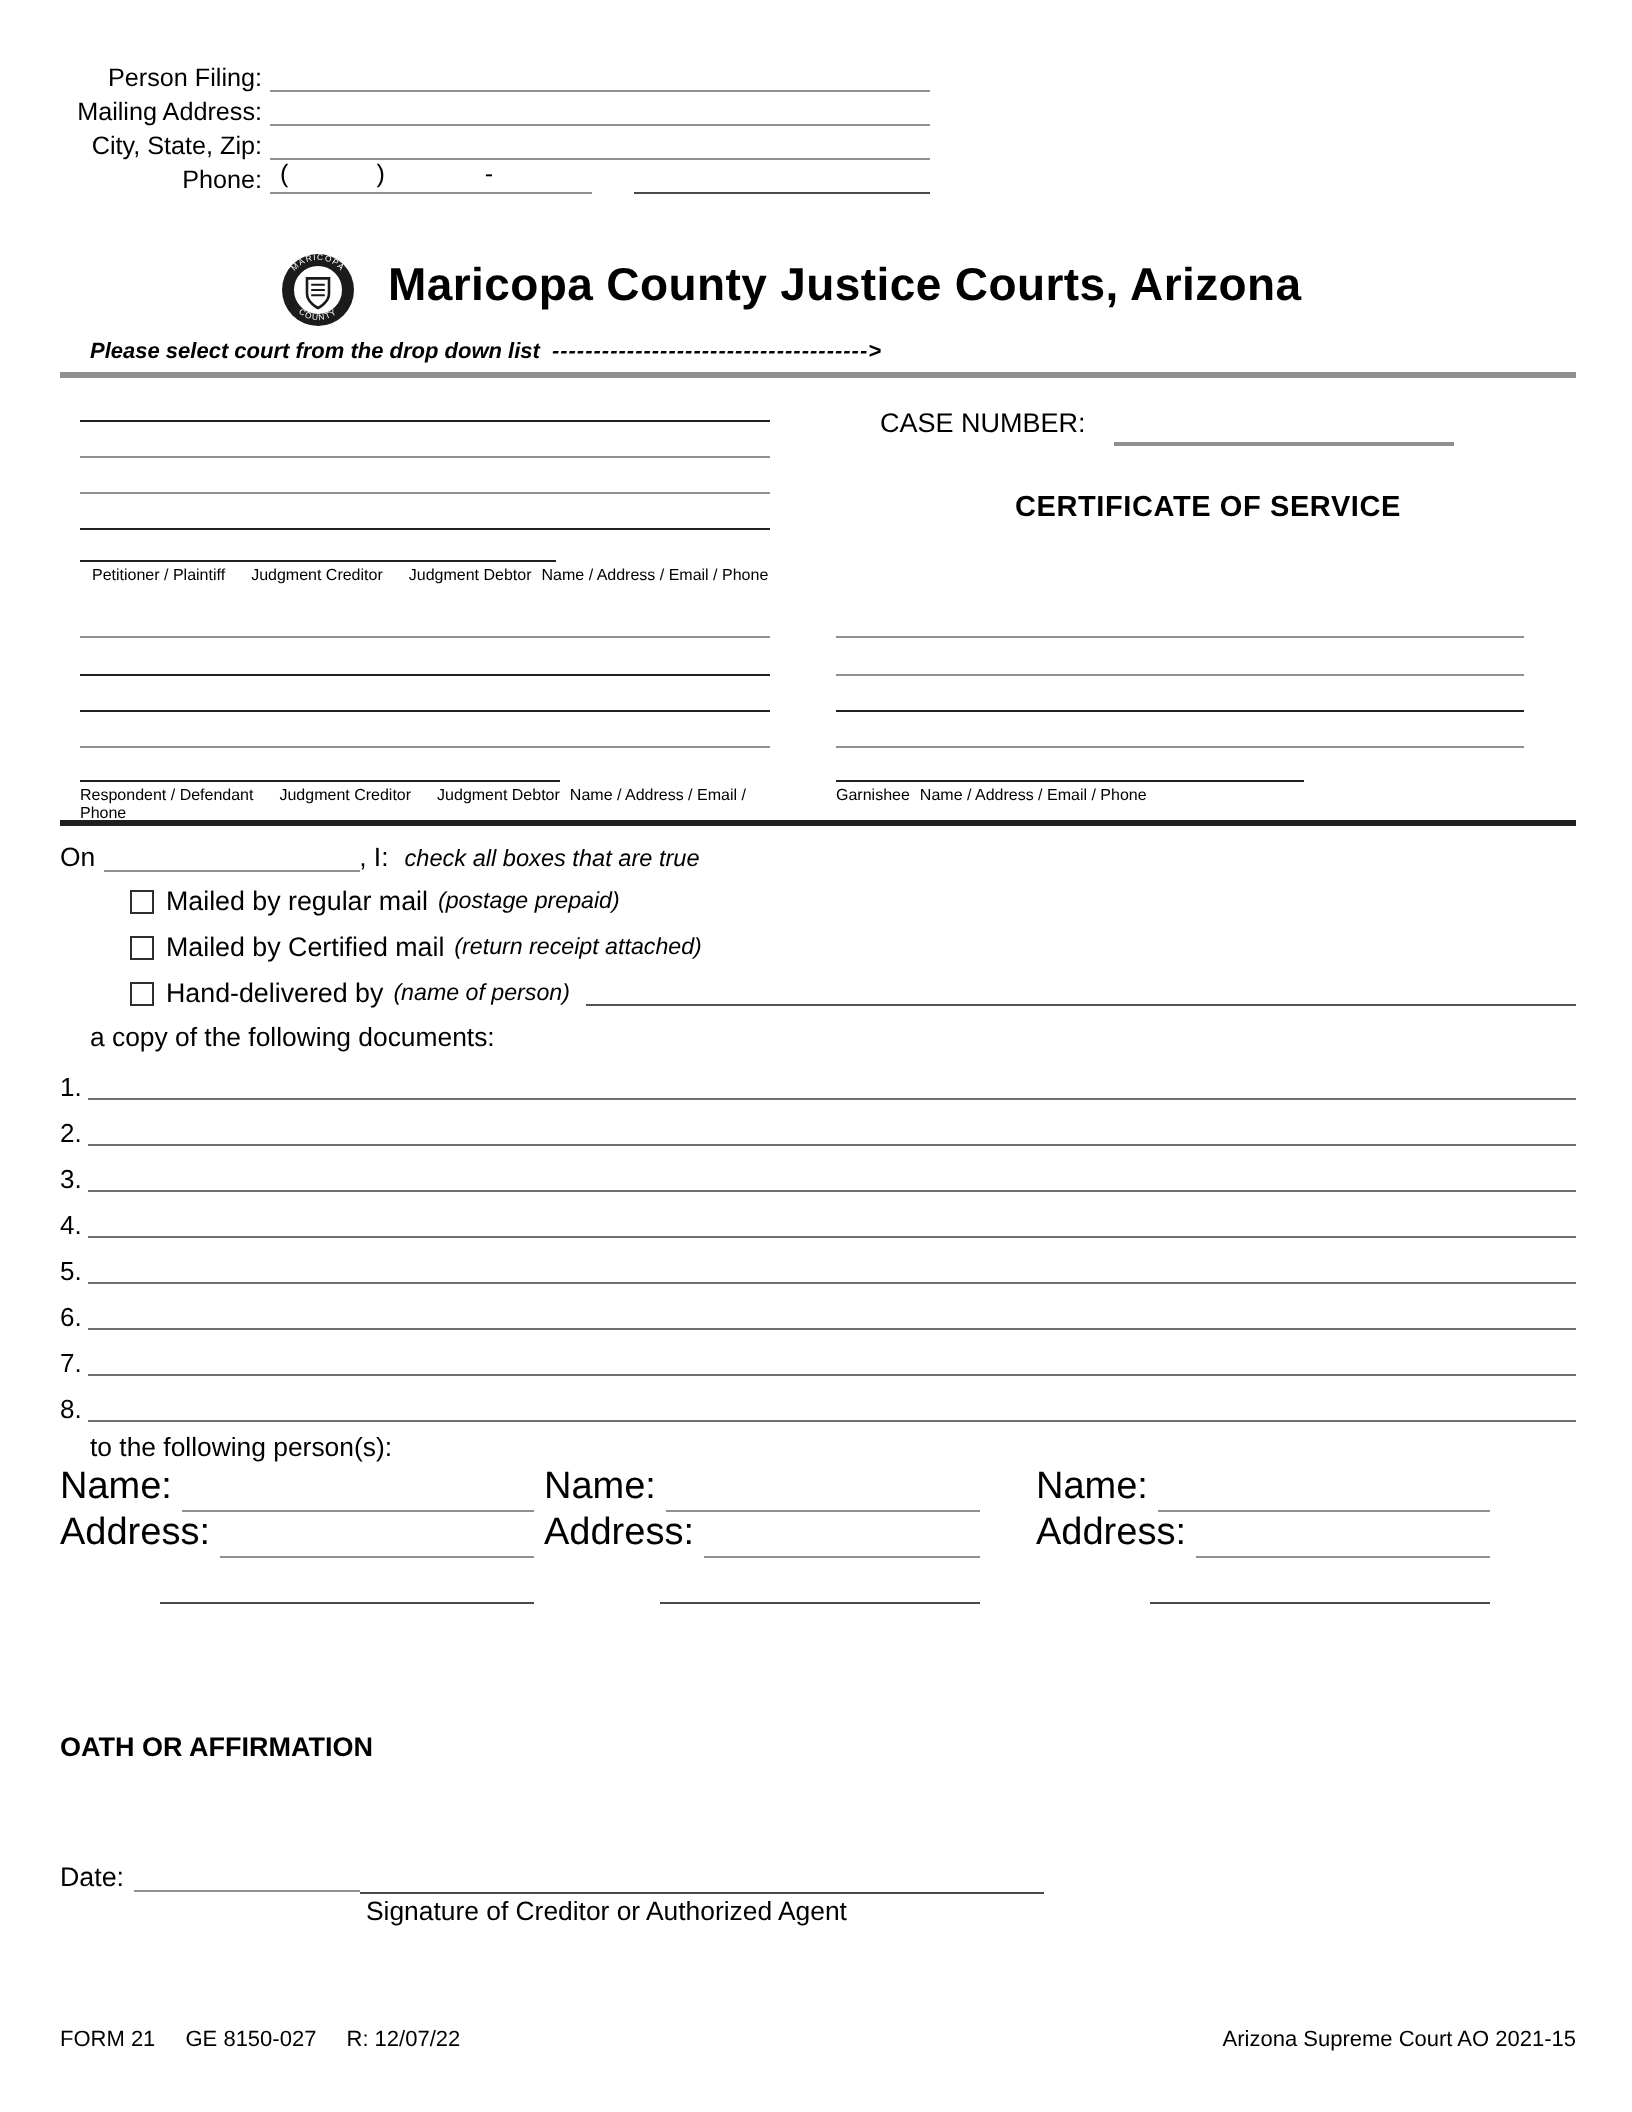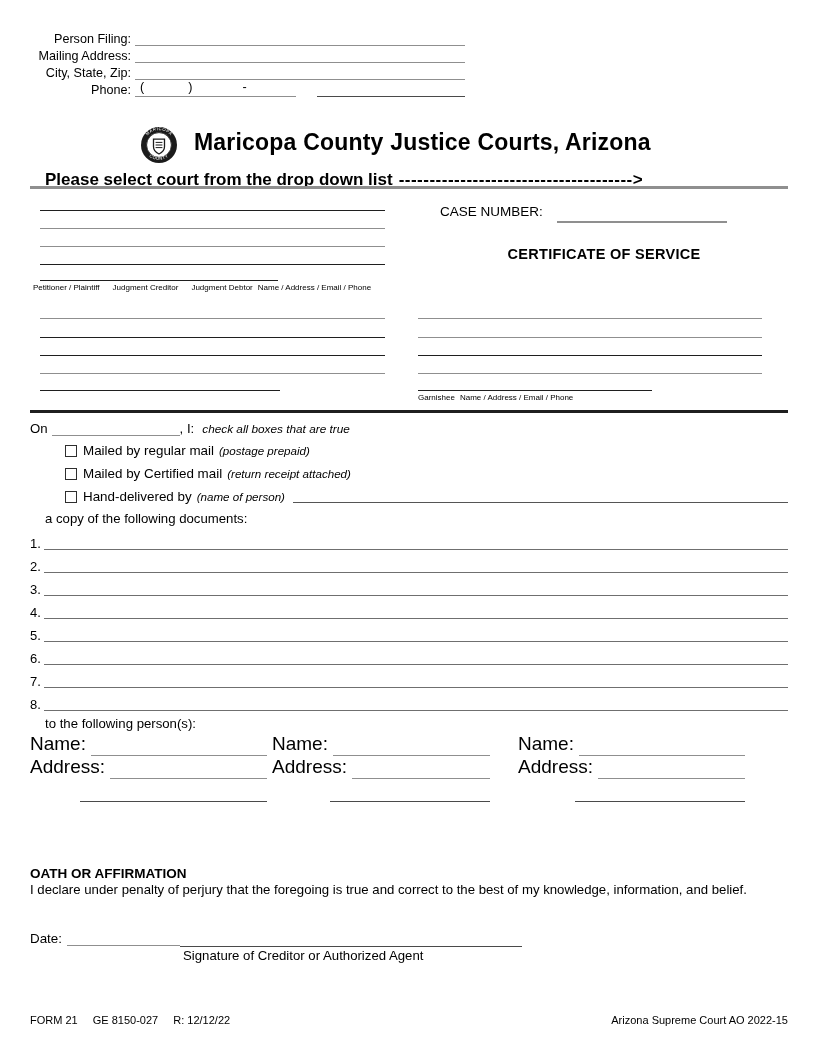--- a/index.html
+++ b/index.html
@@ -27,21 +27,21 @@
   .phone-symbols span:nth-child(3){ margin-left:50px; }
 
   .cb { display:inline-block; width:11px; height:11px; border:1.4px solid #2e2e2e; background:#fff; flex:0 0 auto; }
   .repgroup { display:flex; align-items:center; font-size:12.6px; }
   .repgroup .cb { margin:0 5px 0 0; }
   .repgroup .cblab { margin-right:9px; }
   .sbar { position:absolute; left:290px; bottom:-1px; font-size:12.6px; white-space:nowrap; }
 
   
   .title { font-size:23px; font-weight:bold; white-space:nowrap; letter-spacing:0.2px; }
-  .courtsel { font-size:17px; font-weight:bold; white-space:nowrap; }
+  .courtsel { font-size:11px; font-weight:bold; white-space:nowrap;font-style:italic; }
   .courtsel .dashes { margin-left:6px; letter-spacing:0.5px; }
   .grayrule { position:absolute; height:2.5px; background:#8f8f8f; }
   .thickrule { position:absolute; height:3px; background:#1f1f1f; }
 
   
   .caselabel { font-size:13.5px; white-space:nowrap; }
   .certtitle { font-size:14.5px; font-weight:bold; text-align:center; letter-spacing:0.3px; }
   .capt { font-size:8px; line-height:9px; white-space:nowrap; color:#000; }
   .capt.wrap { white-space:normal; }
   .capt .seg { margin-right:13px; }
@@ -135,33 +135,36 @@
   <div class="abs courtsel" style="left:45px; top:170px">
     <span>Please select court from the drop down list</span><span class="dashes">--------------------------------------&gt;</span>
   </div>
   <div class="grayrule" style="left:30px; top:186px; width:758px"></div>
 
   <div class="hline dark" style="left:40px; top:210px; width:345px"></div>
   <div class="hline gray" style="left:40px; top:228px; width:345px"></div>
   <div class="hline gray" style="left:40px; top:246px; width:345px"></div>
   <div class="hline dark" style="left:40px; top:264px; width:345px"></div>
   <div class="hline dark" style="left:40px; top:280px; width:238px"></div>
-  <div class="abs capt" style="left:33px; top:283px">
+  <div class="abs capt" style="left:46px; top:283px">
     <span class="seg">Petitioner / Plaintiff</span><span class="seg">Judgment Creditor</span><span class="seg sm">Judgment Debtor</span><span class="seg">Name / Address / Email / Phone</span>
   </div>
 
   <div class="abs caselabel" style="left:440px; top:204px">CASE NUMBER:</div>
   <div class="hline gray" style="left:557px; top:221px; width:170px; border-top-width:2px"></div>
   <div class="abs certtitle" style="left:420px; top:246px; width:368px">CERTIFICATE OF SERVICE</div>
 
   <div class="hline gray" style="left:40px; top:318px; width:345px"></div>
   <div class="hline dark" style="left:40px; top:337px; width:345px"></div>
   <div class="hline dark" style="left:40px; top:355px; width:345px"></div>
   <div class="hline gray" style="left:40px; top:373px; width:345px"></div>
   <div class="hline dark" style="left:40px; top:390px; width:240px"></div>
+  <div class="abs capt wrap" style="left:40px; top:393px; width:354px">
+    <span class="seg">Respondent / Defendant</span><span class="seg">Judgment Creditor</span><span class="seg sm">Judgment Debtor</span><span class="seg">Name / Address / Email / Phone</span>
+  </div>
 
   <div class="hline gray" style="left:418px; top:318px; width:344px"></div>
   <div class="hline gray" style="left:418px; top:337px; width:344px"></div>
   <div class="hline dark" style="left:418px; top:355px; width:344px"></div>
   <div class="hline gray" style="left:418px; top:373px; width:344px"></div>
   <div class="hline dark" style="left:418px; top:390px; width:234px"></div>
   <div class="abs capt" style="left:418px; top:393px">
     <span class="seg sm">Garnishee</span><span class="seg">Name / Address / Email / Phone</span>
   </div>
 
@@ -262,31 +265,30 @@
     <div class="nrow">
       <span class="nlabel">Address:</span>
       <span class="nline"></span>
     </div>
     <div class="nrow">
       <span class="nline2" style="margin-left:57px"></span>
     </div>
   </div>
 
   <div class="abs oathhead" style="left:30px; top:866px">OATH OR AFFIRMATION</div>
-  <div class="abs oathtext" style="left:30px; top:882px; width:758px">I declare under penalty of perjury that the foregoing is true and correct to the best of my knowledge, information, and belief.</div>
 
   <div class="daterow" style="left:30px; top:930px">
     <span>Date:</span>
     <span class="dateline"></span>
   </div>
   <div class="hline" style="left:180px; top:946px; width:342px; border-top-color:#4a4a4a"></div>
   <div class="abs sigcap" style="left:183px; top:948px">Signature of Creditor or Authorized Agent</div>
 
   <div class="abs footer" style="left:30px; top:1014px">
     <span>FORM 21</span>
     <span>GE 8150-027</span>
-    <span>R: 12/12/22</span>
+    <span>R: 12/07/22</span>
   </div>
   <div class="abs footer" style="right:28px; top:1014px; text-align:right">
-    <span>Arizona Supreme Court AO 2022-15</span>
+    <span>Arizona Supreme Court AO 2021-15</span>
   </div>
 
 </div>
 
 </body></html>

